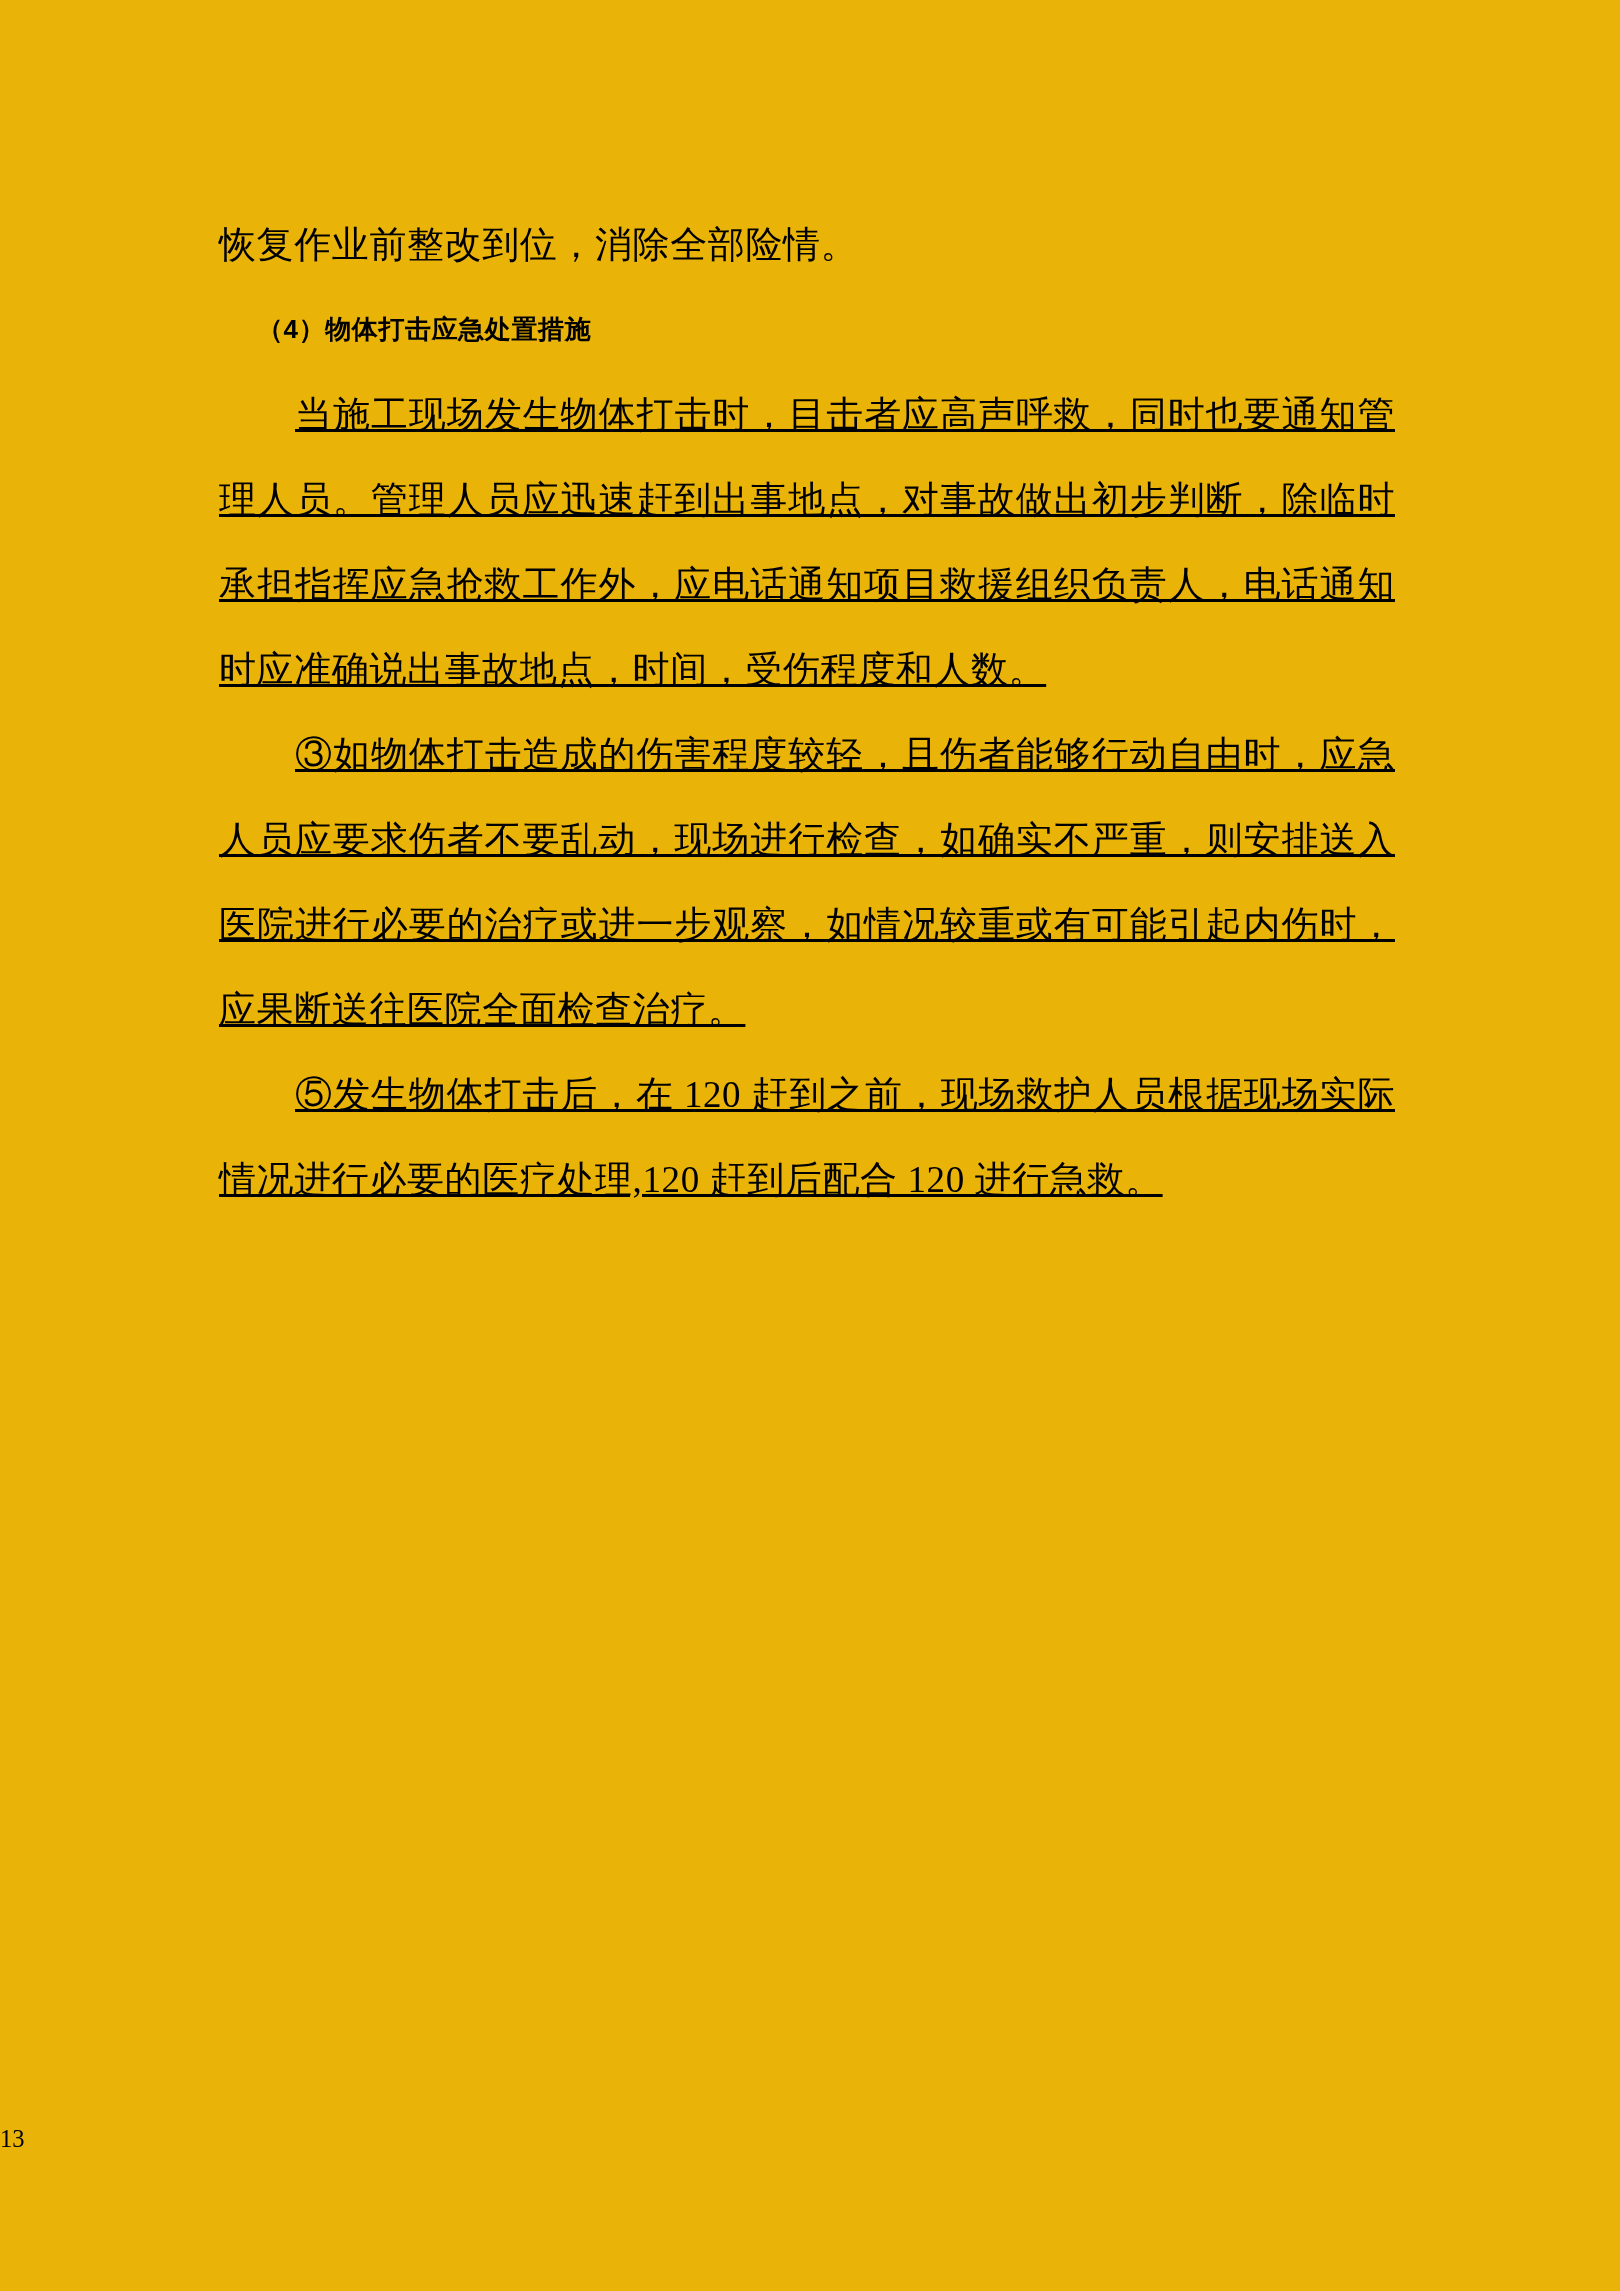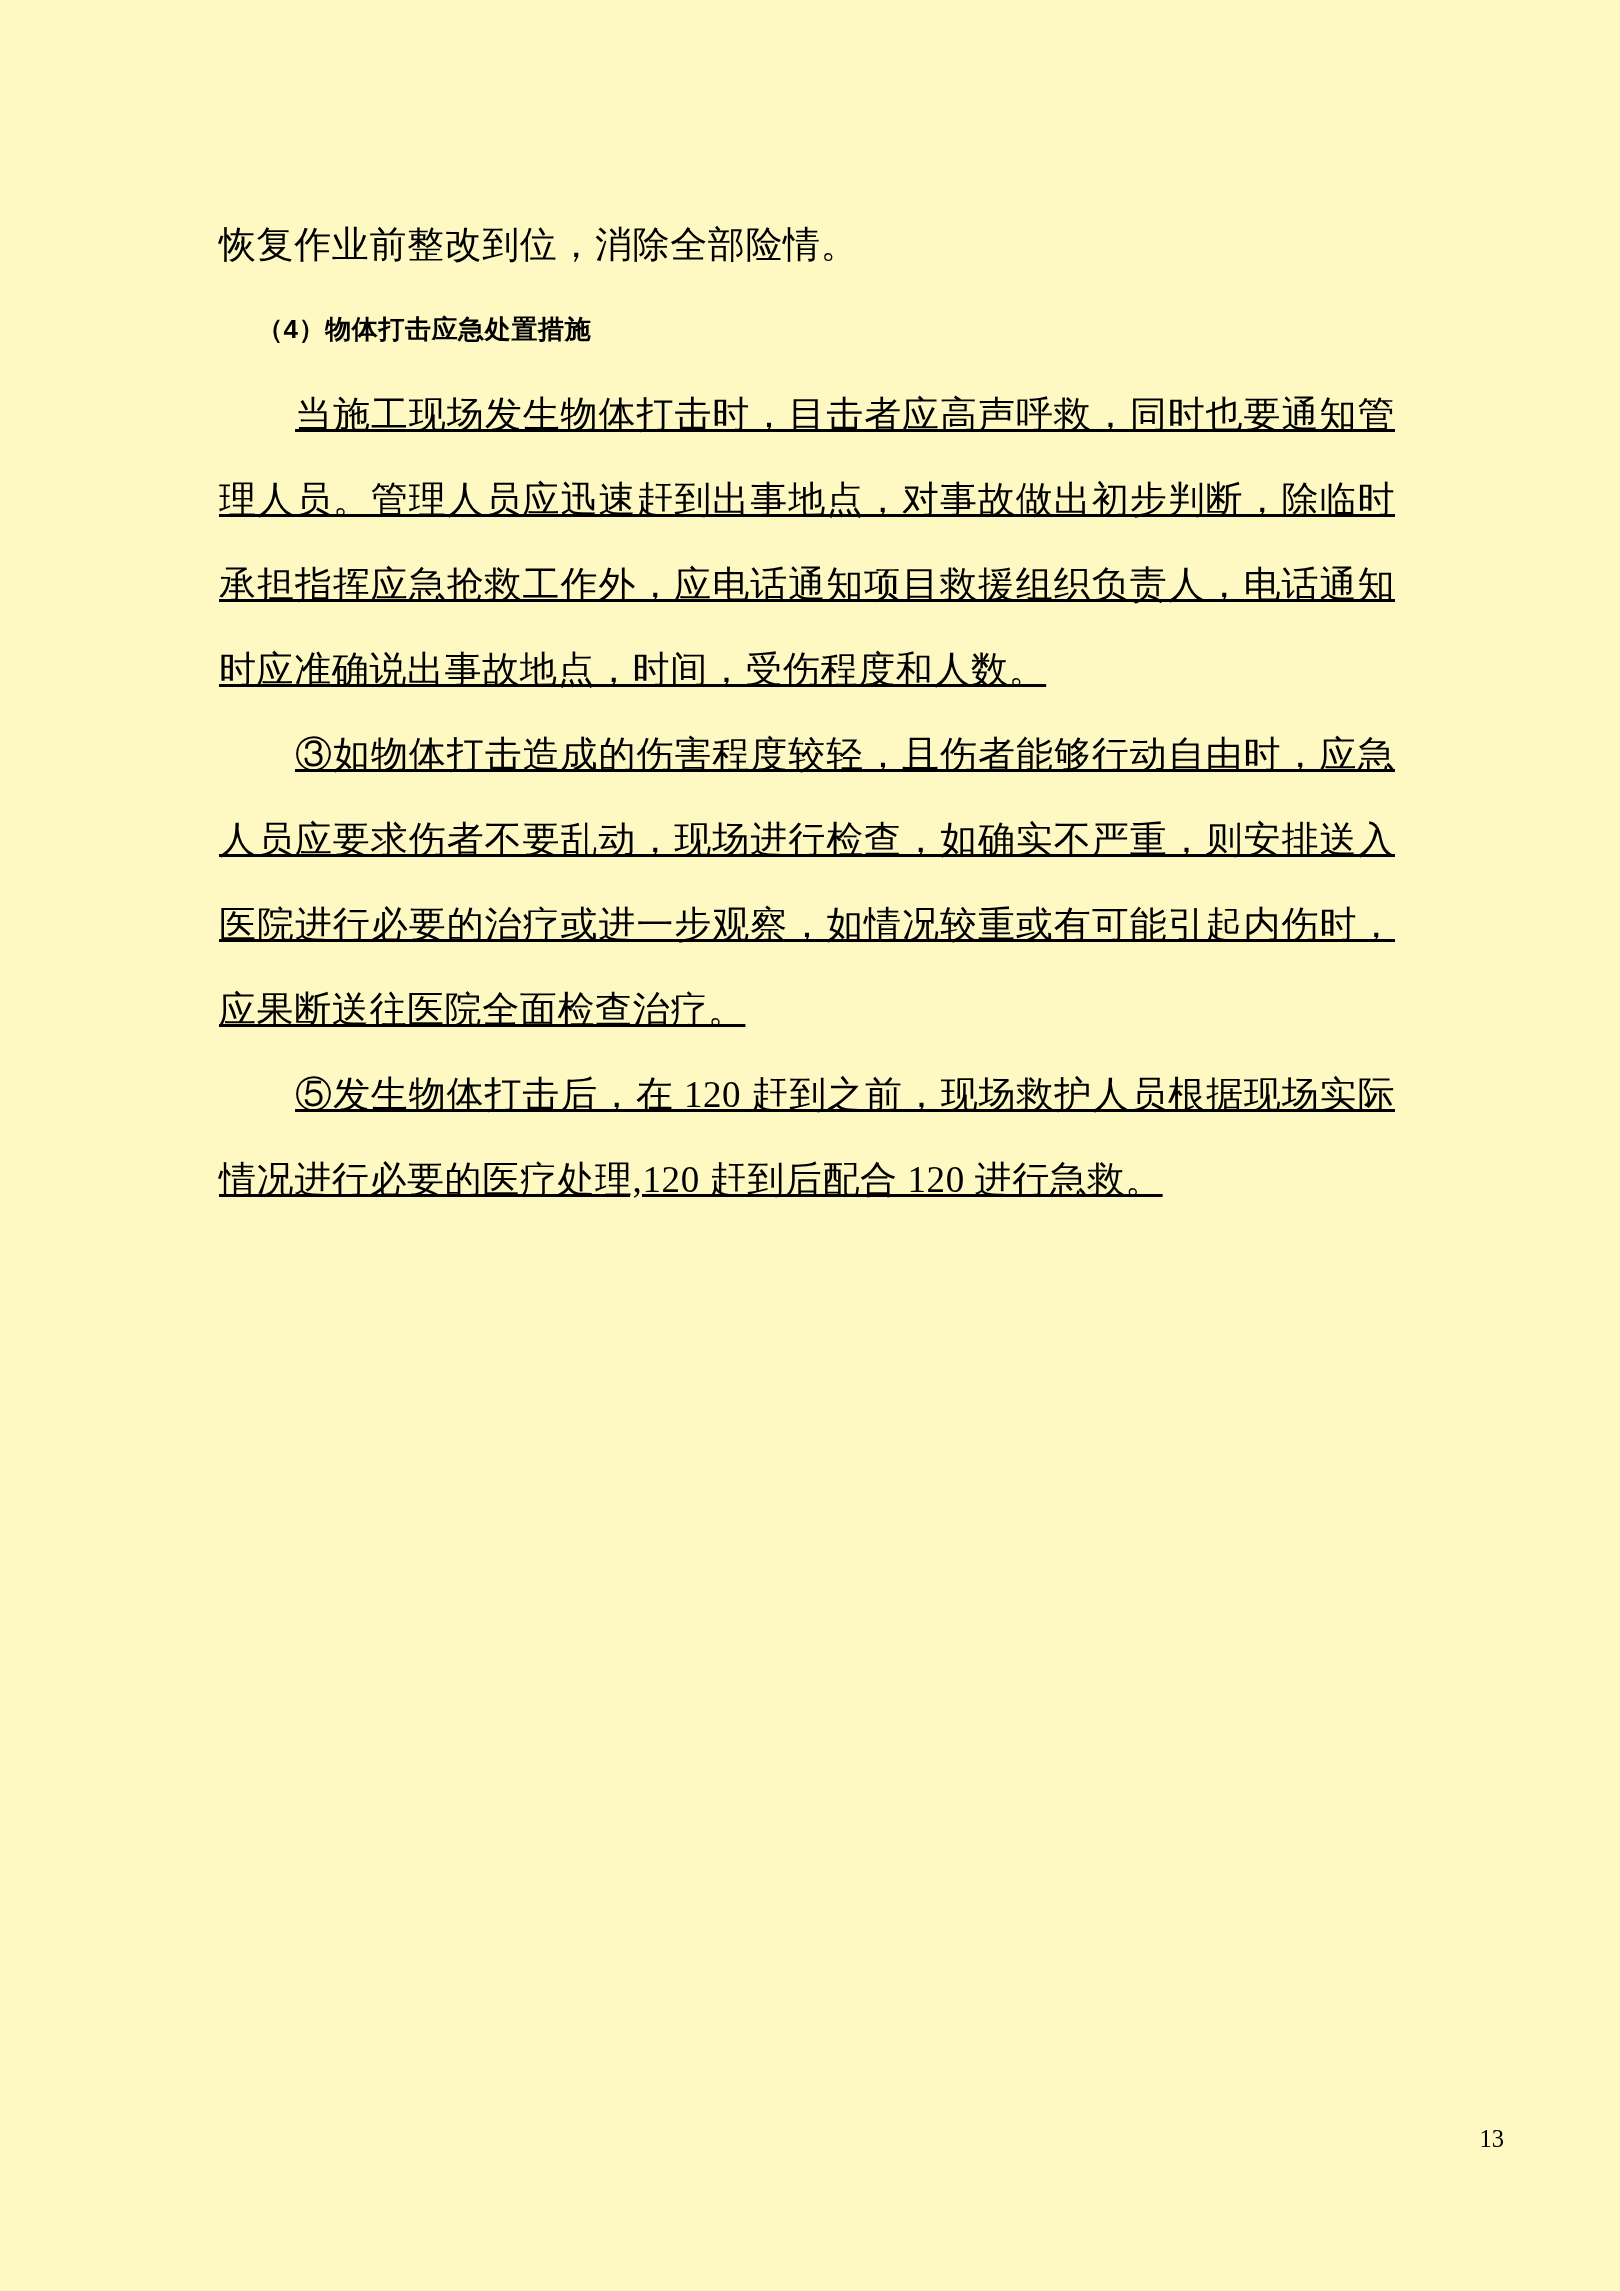--- a/index.html
+++ b/index.html
@@ -14,21 +14,21 @@
     font-family: "Liberation Serif", "DejaVu Serif", serif;
     position: relative;
     overflow: hidden;
   }
   .page {
     position: absolute;
     left: 0;
     top: 0;
     width: 1620px;
     height: 2292px;
-    background: #fef9c3;
+    background: #eab308;
   }
   .content {
     position: absolute;
     left: 219px;
     top: 202px;
     width: 1176px;
   }
   .content p {
     margin: 0;
     padding: 0;
@@ -50,21 +50,21 @@
   }
   p.para {
     text-indent: 76px;
     text-decoration: underline;
   }
   .footer {
     position: absolute;
     left: 0;
     top: 2119px;
     width: 1504px;
-    text-align: right;
+    text-align: left;
   }
   .footer .pagenum {
     font-size: 24.5px;
     line-height: 39px;
     letter-spacing: 0;
     font-family: "Liberation Serif", "DejaVu Serif", serif;
     color: #000000;
   }
 </style>
 </head>

